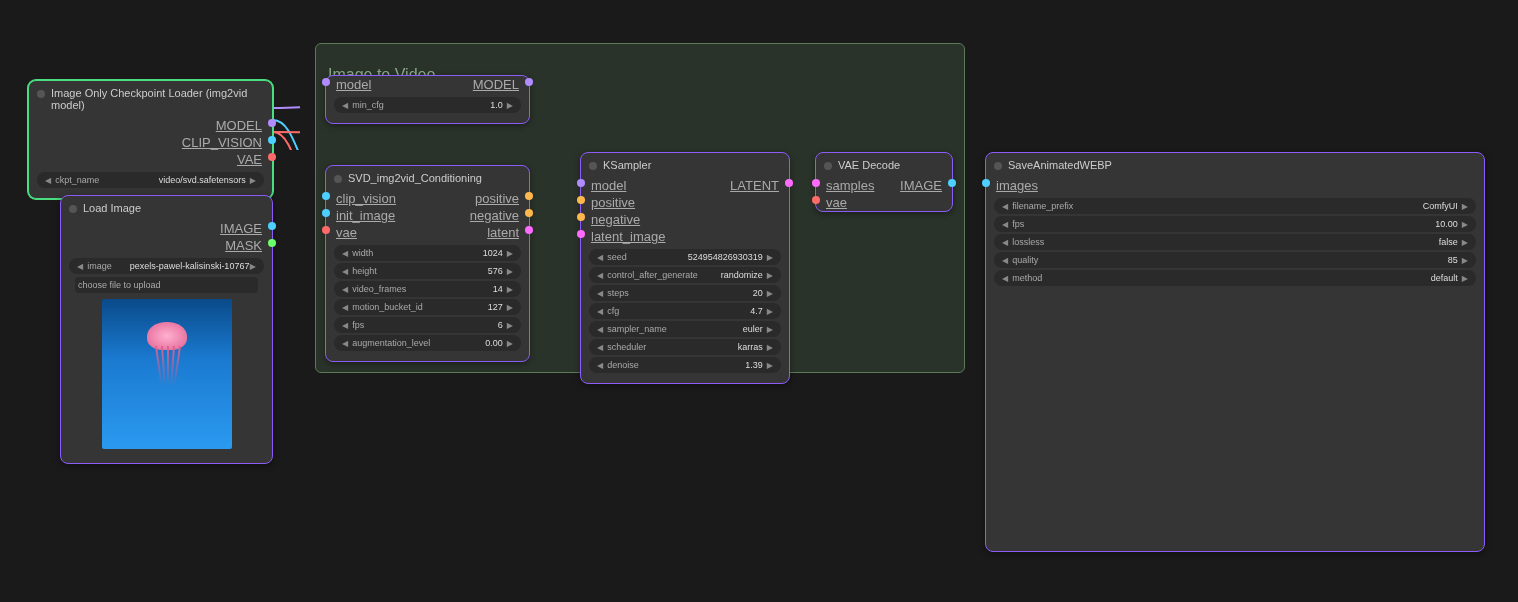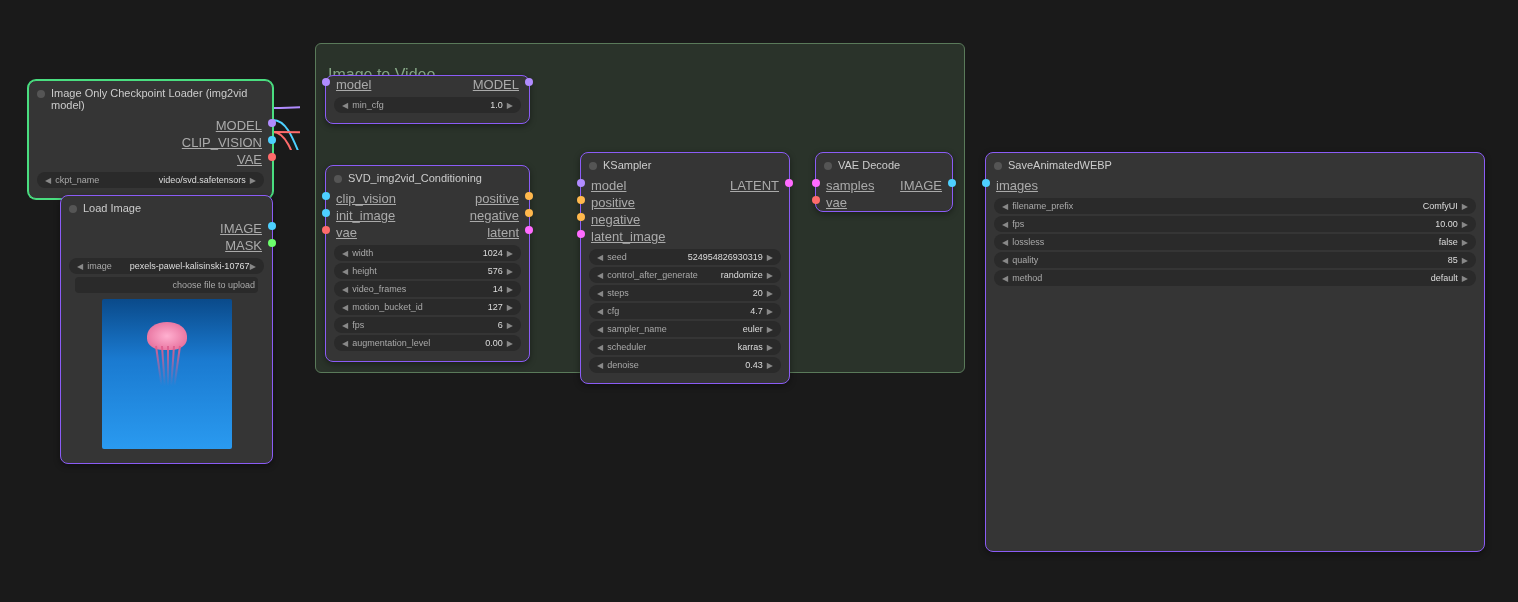--- a/index.html
+++ b/index.html
@@ -42,21 +42,21 @@
 .c-cond{background:#ffb84d;}
 .widget {
   display:flex; align-items:center; justify-content:space-between;
   background:#2a2a2a; border-radius:10px; margin:2px 2px; padding:2px 8px;
   font-size:9px; height:16px; position:relative;
 }
 .widget .arrow{font-size:8px;color:#888;cursor:pointer;}
 .widget .wlabel{color:#aaa;flex:1;padding-left:4px;}
 .widget .wval{color:#ddd;text-align:right;padding-right:4px;}
 .btn {
-  background:#2a2a2a; border-radius:4px; text-align:right;
+  background:#2a2a2a; border-radius:4px; text-align:left;
   padding:3px; margin:3px 8px; font-size:9px; cursor:pointer;
 }
 .group {
   position:absolute; background:rgba(75,100,75,0.35);
   border:1px solid #5a7a5a; border-radius:6px;
 }
 .group-title { color:#88aa88; font-size:16px; padding:22px 12px; }
 svg.wires { position:absolute; inset:0; pointer-events:none; }
 .wire { fill:none; stroke-width:2; }
 .preview {
@@ -277,21 +277,21 @@
       </div>
       <div class="widget">
         <span class="arrow">◀</span>
         <span class="wlabel">scheduler</span>
         <span class="wval">karras</span>
         <span class="arrow">▶</span>
       </div>
       <div class="widget">
         <span class="arrow">◀</span>
         <span class="wlabel">denoise</span>
-        <span class="wval">0.43</span>
+        <span class="wval">1.39</span>
         <span class="arrow">▶</span>
       </div>
     </div>
 </div>
 
 <div class="node" style="left:815px;top:152px;width:138px;">
   <div class="node-title">VAE Decode</div>
   <div class="io-row both">
       <div class="port in c-latent"></div>
       <span>samples</span>

